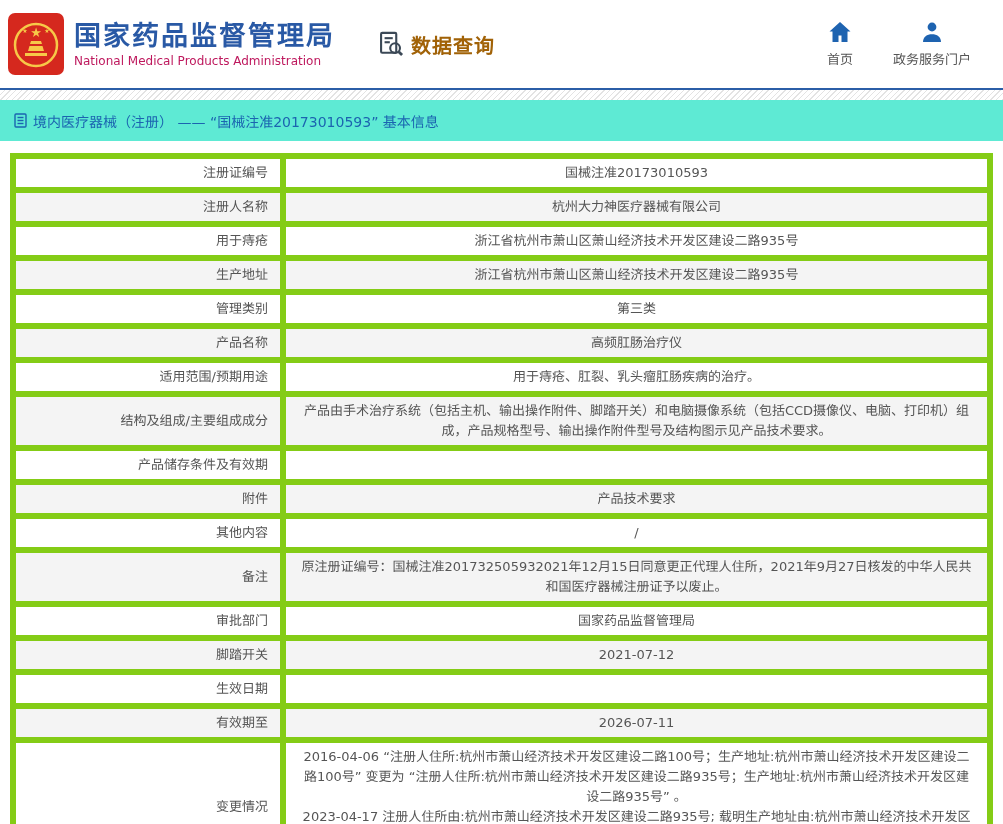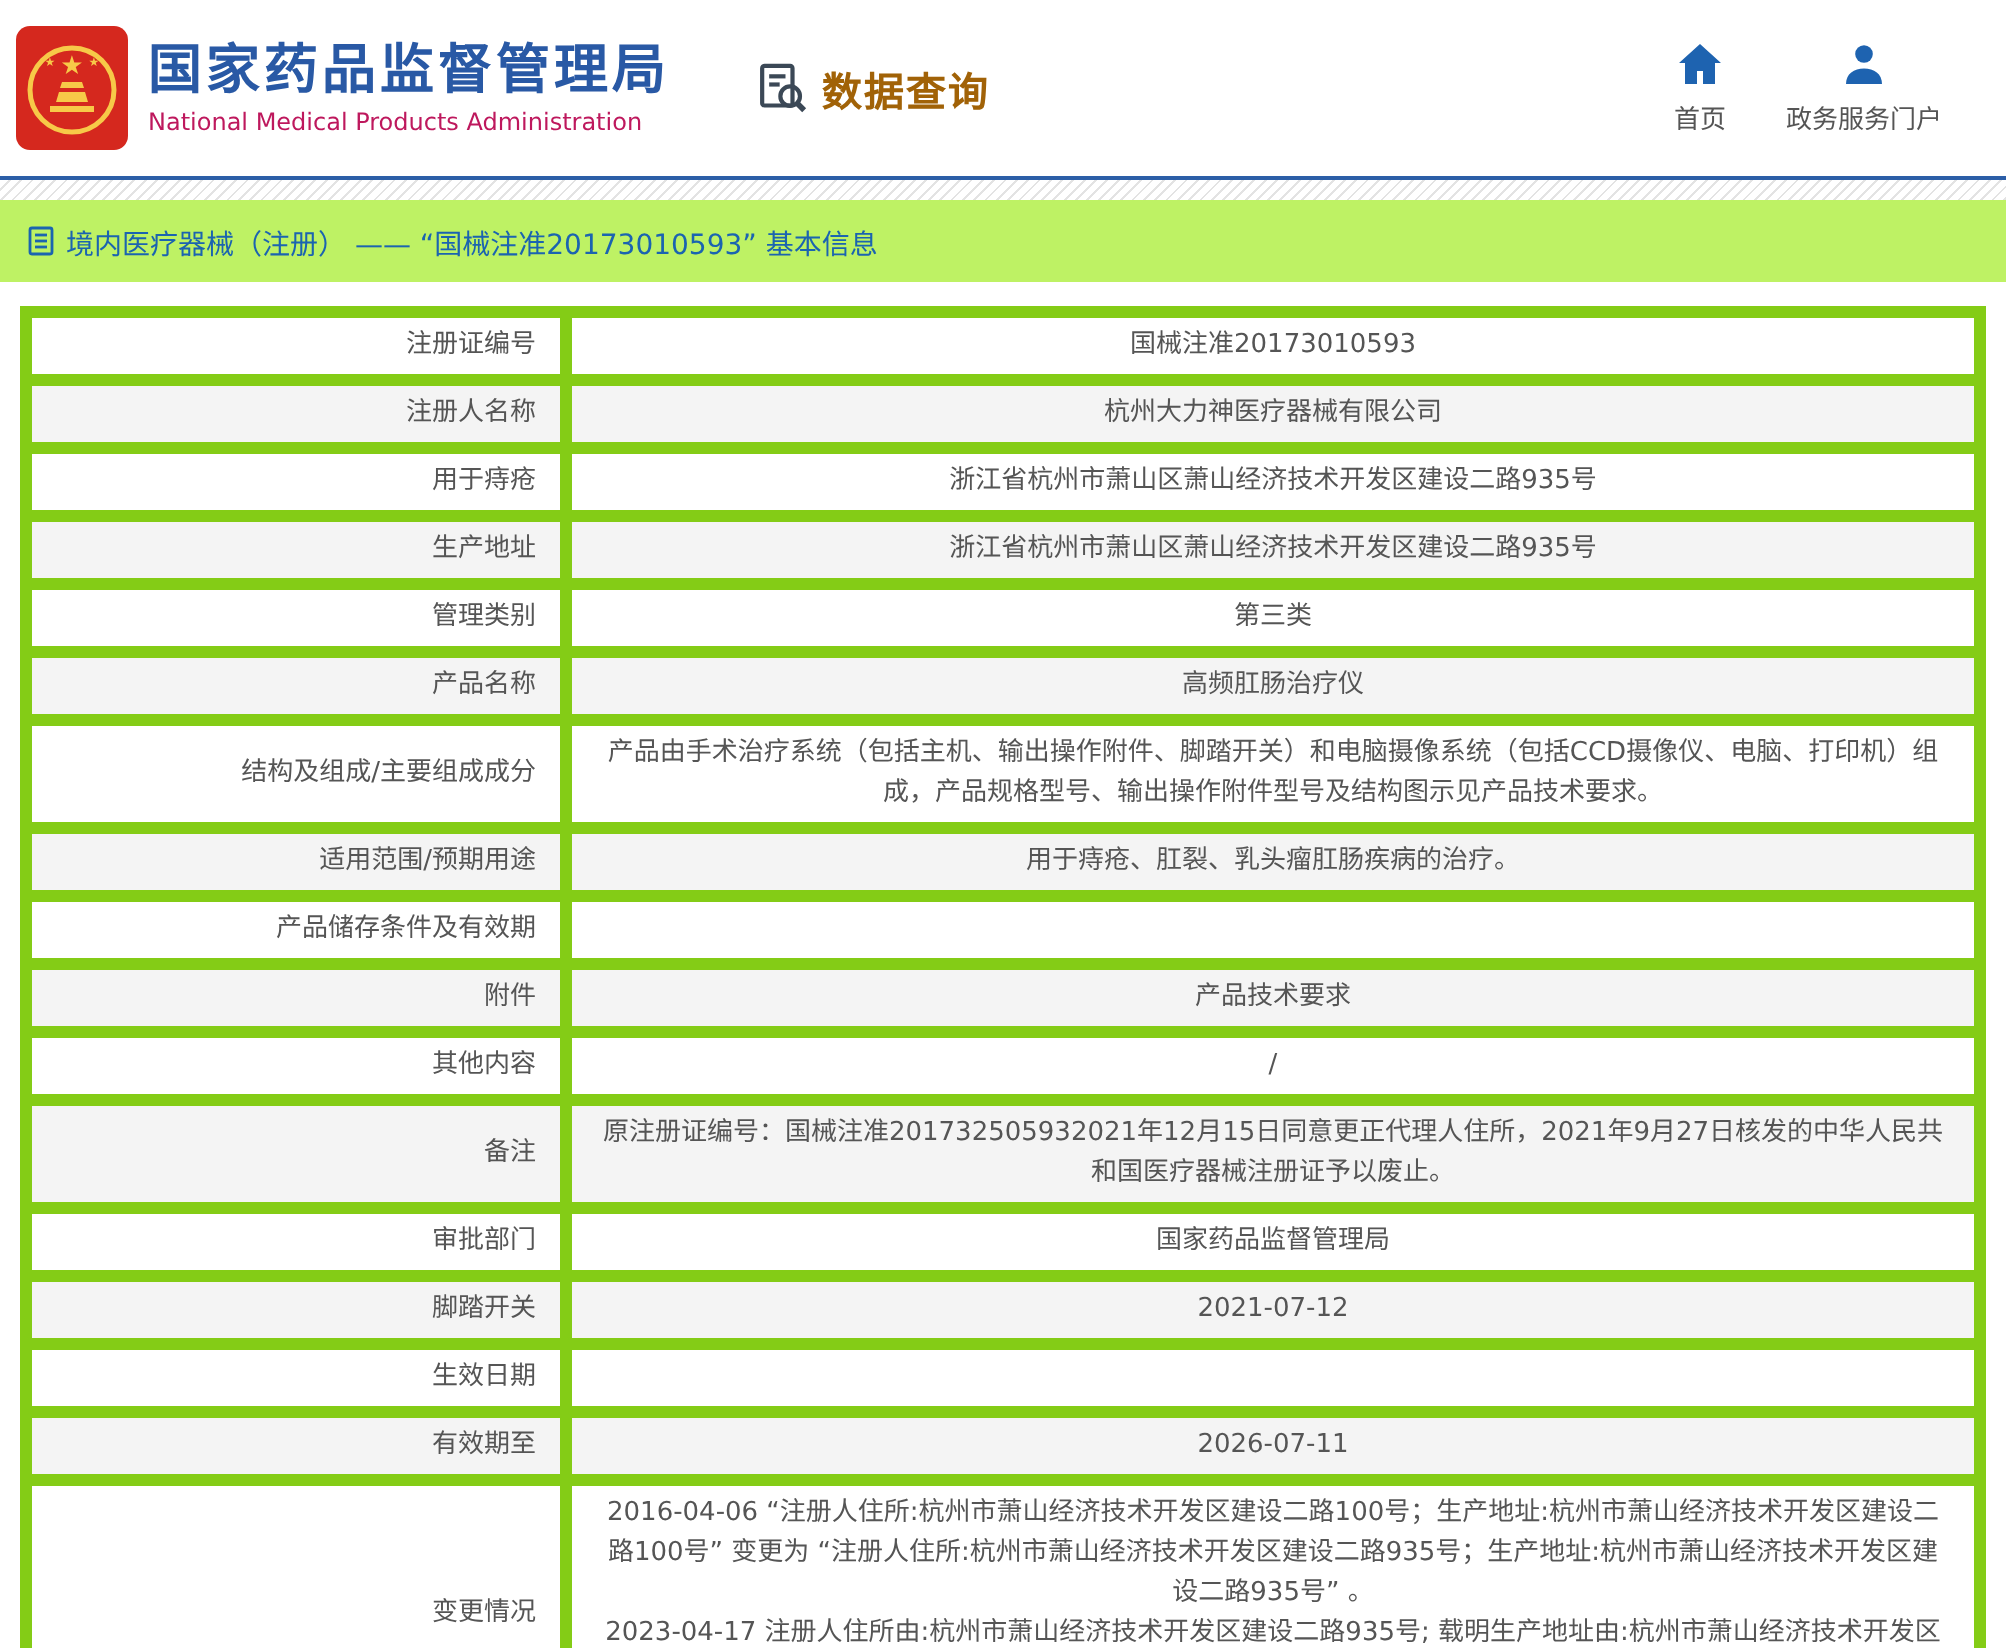--- a/index.html
+++ b/index.html
@@ -22,34 +22,34 @@
   .titles .cn {
     font-size: 27px; font-weight: bold; color: #2959a5;
     letter-spacing: 2px; line-height: 1.15;
   }
   .titles .en { font-size: 12px; color: #be185d; margin-top: 3px; }
   .dq {
     display: flex; align-items: center; gap: 6px;
     margin-left: 42px; cursor: pointer; text-decoration: none;
   }
   .dq-label { font-size: 20px; font-weight: 600; color: #a16207; letter-spacing: 1px; }
-  .header-nav { margin-left: auto; display: flex; gap: 30px; padding-right: 14px; }
+  .header-nav { margin-left: auto; display: flex; gap: 40px; padding-right: 14px; }
   .nav-item {
     display: flex; flex-direction: column; align-items: center; gap: 6px;
     text-decoration: none; cursor: pointer;
   }
   .nav-item .nav-label { font-size: 13px; color: #555; }
   
   .hatch {
     height: 10px;
     background: repeating-linear-gradient(135deg, #ffffff 0 3px, #e3e3e3 3px 4px);
   }
   
   .breadcrumb {
-    height: 41px; background: #bef264;
+    height: 41px; background: #5eead4;
     display: flex; align-items: center; gap: 6px;
     padding: 0 14px; margin-top: 0;
   }
   .breadcrumb .bc-text { font-size: 14px; color: #1b64b0; }
   
   .table-wrap { margin: 12px 10px 0 10px; }
   table.info {
     width: 100%; border-collapse: collapse;
     border: 1px solid #c9c9c9;
     table-layout: fixed;
@@ -164,26 +164,26 @@
   </tr>
         <tr>
     <th>管理类别</th>
     <td>第三类</td>
   </tr>
         <tr>
     <th>产品名称</th>
     <td>高频肛肠治疗仪</td>
   </tr>
         <tr>
+    <th>适用范围/预期用途</th>
+    <td>用于痔疮、肛裂、乳头瘤肛肠疾病的治疗。</td>
+  </tr>
+        <tr>
     <th>结构及组成/主要组成成分</th>
     <td>产品由手术治疗系统（包括主机、输出操作附件、脚踏开关）和电脑摄像系统（包括CCD摄像仪、电脑、打印机）组成，产品规格型号、输出操作附件型号及结构图示见产品技术要求。</td>
-  </tr>
-        <tr>
-    <th>适用范围/预期用途</th>
-    <td>用于痔疮、肛裂、乳头瘤肛肠疾病的治疗。</td>
   </tr>
         <tr>
     <th>产品储存条件及有效期</th>
     <td></td>
   </tr>
         <tr>
     <th>附件</th>
     <td>产品技术要求</td>
   </tr>
         <tr>

